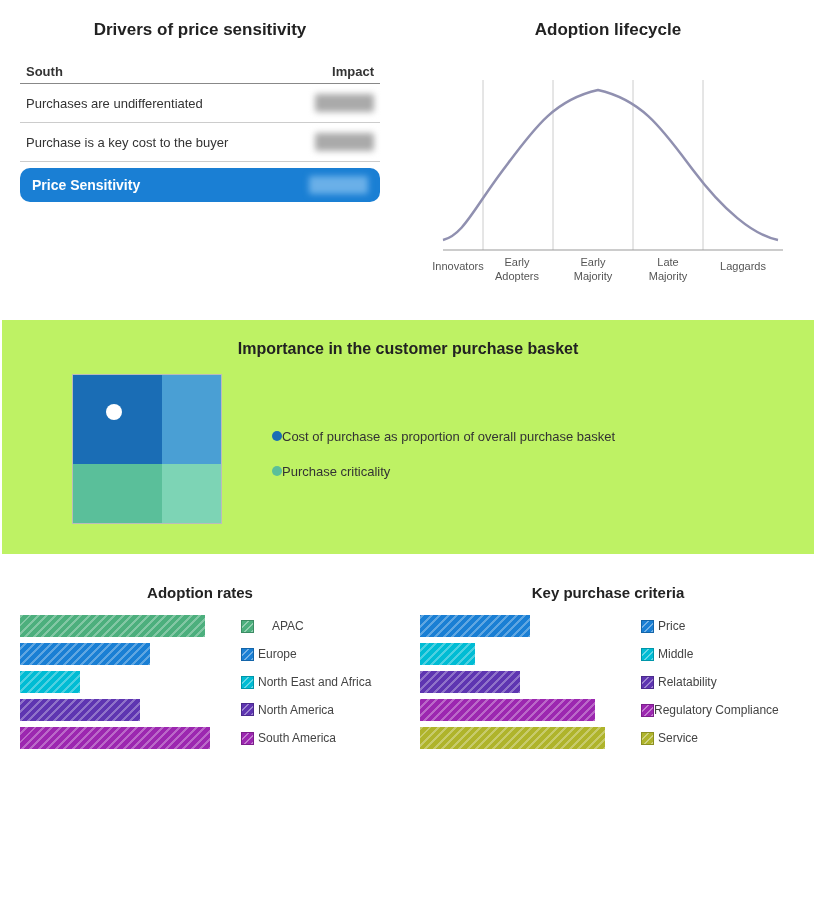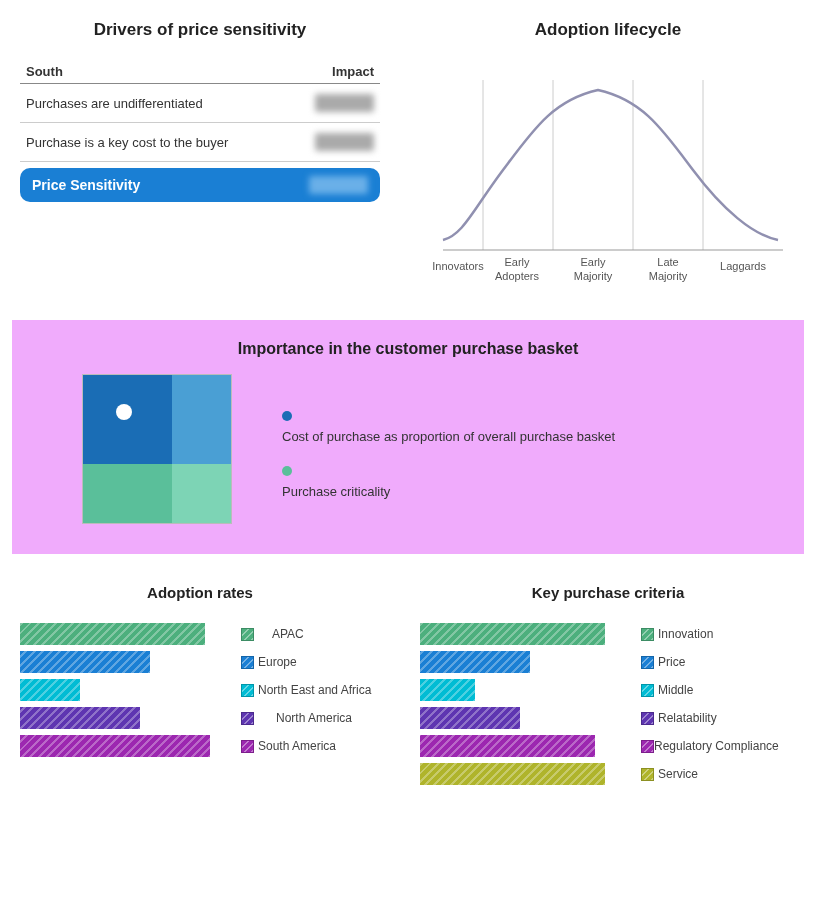--- a/index.html
+++ b/index.html
@@ -49,41 +49,41 @@
       filter: blur(3px);
       font-size: 12px;
       padding: 2px 8px;
     }
 
     
     .lifecycle-chart { width: 370px; height: 240px; position: relative; margin: 0 auto; }
     .lifecycle-chart svg { width: 100%; height: 100%; }
 
     
-    .middle-section { background: #f0abfc; padding: 20px 30px; margin: 10px 12px; }
+    .middle-section { background: #bef264; padding: 20px 30px; margin: 10px 2px; }
     .middle-title { font-size: 16px; font-weight: 600; text-align: center; margin-bottom: 16px; color: #222; }
     .middle-content { display: flex; align-items: center; gap: 40px; }
 
     .purchase-basket { width: 160px; height: 160px; position: relative; flex-shrink: 0; margin-left: 40px; }
     .basket-grid { width: 150px; height: 150px; position: relative; border: 1px solid #bbb; background: #fff; }
     .basket-tl { position: absolute; top: 0; left: 0; width: 60%; height: 60%; background: #1a6db5; }
     .basket-tr { position: absolute; top: 0; right: 0; width: 40%; height: 60%; background: #4a9fd4; }
     .basket-bl { position: absolute; bottom: 0; left: 0; width: 60%; height: 40%; background: #5abf9a; }
     .basket-br { position: absolute; bottom: 0; right: 0; width: 40%; height: 40%; background: #7dd4b5; }
     .basket-dot { position: absolute; top: 25%; left: 28%; width: 16px; height: 16px; background: #fff; border-radius: 50%; transform: translate(-50%, -50%); }
 
     .legend-items { display: flex; flex-direction: column; gap: 20px; }
-    .legend-item { display: flex; align-items: flex-start; gap: 8px; font-size: 13px; flex-direction: column; }
+    .legend-item { display: flex; align-items: flex-start; font-size: 13px; }
     .legend-dot { width: 10px; height: 10px; border-radius: 50%; flex-shrink: 0; margin-top: 2px; }
 
     
     .bottom-section { display: flex; padding: 10px 0; }
     .bottom-left { width: 400px; padding: 10px 20px; }
     .bottom-right { width: 416px; padding: 10px 20px; }
-    .bottom-title { font-size: 15px; font-weight: 600; text-align: center; margin-bottom: 22px; color: #222; }
+    .bottom-title { font-size: 15px; font-weight: 600; text-align: center; margin-bottom: 14px; color: #222; }
 
     .bar-chart { display: flex; flex-direction: column; gap: 6px; }
     .bar-row { display: flex; align-items: center; gap: 6px; }
     .bar-container { width: 215px; height: 22px; background: transparent; position: relative; }
     .bar { height: 22px; position: relative; overflow: hidden; }
     .bar-hatch {
       position: absolute; top: 0; left: 0; width: 100%; height: 100%;
       background-image: repeating-linear-gradient(
         -45deg,
         rgba(255,255,255,0.3) 0px,
@@ -238,21 +238,21 @@
         <span class="legend-square" style="background:#00bcd4;"></span>
         <span class="bar-label">North East and Africa</span>
       </div>
     </div>
         <div class="bar-row">
       <div class="bar-container">
         <div class="bar" style="width:120px; background:#5e35b1;">
           <div class="bar-hatch"></div>
         </div>
       </div>
-      <div style="display:flex;align-items:center;gap:22px;">
+      <div style="display:flex;align-items:flex-start;gap:4px;">
         <span class="legend-square" style="background:#5e35b1;"></span>
         <span class="bar-label">North America</span>
       </div>
     </div>
         <div class="bar-row">
       <div class="bar-container">
         <div class="bar" style="width:190px; background:#9c27b0;">
           <div class="bar-hatch"></div>
         </div>
       </div>
@@ -261,31 +261,20 @@
         <span class="bar-label">South America</span>
       </div>
     </div>
       </div>
   </div>
   <div class="bottom-right">
     <div class="bottom-title">Key purchase criteria</div>
     <div class="bar-chart" id="criteria-chart">
         <div class="bar-row">
       <div class="bar-container">
-        <div class="bar" style="width:185px; background:#4caf7d;">
-          <div class="bar-hatch"></div>
-        </div>
-      </div>
-      <div style="display:flex;align-items:center;gap:4px;">
-        <span class="legend-square" style="background:#4caf7d;"></span>
-        <span class="bar-label">Innovation</span>
-      </div>
-    </div>
-        <div class="bar-row">
-      <div class="bar-container">
         <div class="bar" style="width:110px; background:#1a7fd4;">
           <div class="bar-hatch"></div>
         </div>
       </div>
       <div style="display:flex;align-items:center;gap:4px;">
         <span class="legend-square" style="background:#1a7fd4;"></span>
         <span class="bar-label">Price</span>
       </div>
     </div>
         <div class="bar-row">

